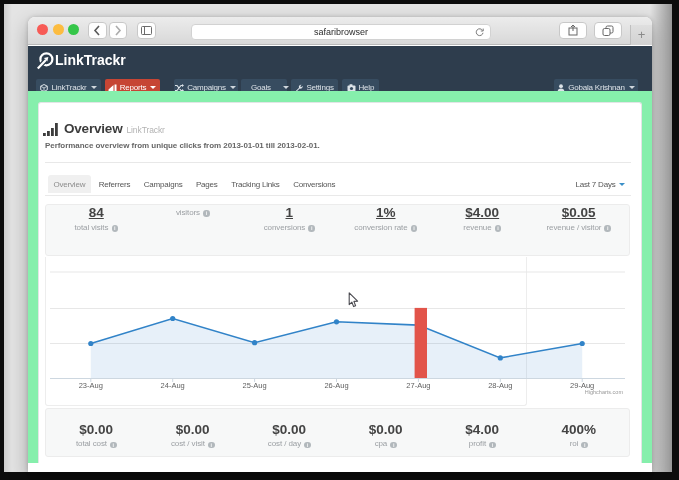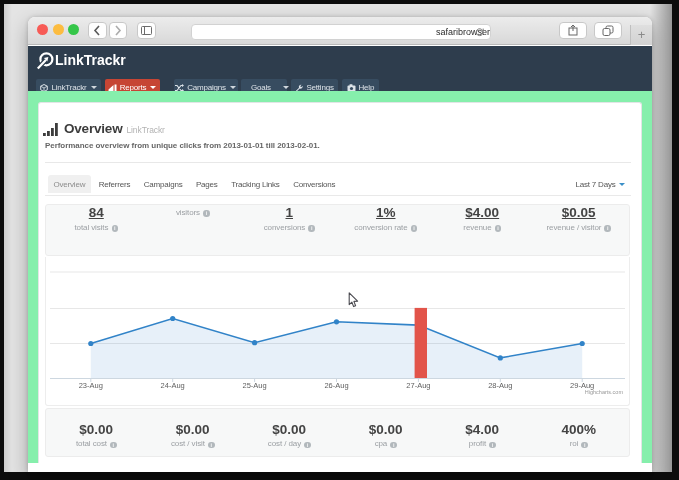--- a/index.html
+++ b/index.html
@@ -16,21 +16,21 @@
 .tl.r { left:8.5px; background:#f75b56; }
 .tl.y { left:24.5px; background:#fcbc40; }
 .tl.g { left:39.5px; background:#35c649; }
 .tbtn { position:absolute; background:#fefefe; border:1px solid #c8c8c8; border-radius:4px; top:5px; height:17px; }
 #btn-back { left:60px; width:19px; }
 #btn-fwd  { left:81px; width:18px; }
 #btn-side { left:109px; width:19px; }
 #btn-share { left:531px; width:28px; }
 #btn-tabs  { left:566px; width:28px; }
 .tbtn svg { display:block; margin:0 auto; }
-#addr { position:absolute; left:163px; top:7px; width:300px; height:16px; background:#fff; border:1px solid #d2d2d2; border-radius:4px; font-size:9px; color:#2b2b2b; text-align:right; line-height:14px; }
+#addr { position:absolute; left:163px; top:7px; width:300px; height:16px; background:#fff; border:1px solid #d2d2d2; border-radius:4px; font-size:9px; color:#2b2b2b; text-align:center; line-height:14px; }
 #addr .reload { position:absolute; right:5px; top:2px; }
 #newtab { position:absolute; right:0; top:8px; width:22px; height:20px; background:linear-gradient(#dfdfdf,#d2d2d2); border-left:1px solid #bfbfbf; color:#8a8a8a; font-size:13px; font-weight:400; text-align:center; line-height:19px; }
 
 
 #apphead { position:absolute; left:0; top:29px; width:100%; height:54px; background:#2e3d4d; border-bottom:4px solid #c64534; }
 #logo { position:absolute; left:9px; top:3px; height:22px; display:flex; align-items:center; }
 #logo .txt { color:#fff; font-weight:bold; font-size:14px; letter-spacing:0px; margin-left:1px; }
 #nav { position:absolute; left:8px; bottom:0; height:17px; display:flex; }
 .nbtn { height:17px; background:#374c60; color:#dde3e8; font-size:8px; letter-spacing:-0.2px; display:flex; align-items:center; justify-content:center; white-space:nowrap; border-radius:2px 2px 0 0; }
 .nbtn:nth-child(1){width:65px;margin-right:3.6px;}
@@ -65,21 +65,21 @@
 .statpanel { position:absolute; left:6px; width:585px; background:#f7f8f8; border:1px solid #ececec; border-radius:3px; display:flex; padding:0 2px; }
 #stats-top { top:101px; height:52px; }
 #stats-bottom { top:305px; height:49px; }
 .stat { flex:1; text-align:center; }
 .stat .val { font-size:13.5px; font-weight:bold; color:#444; }
 .stat .lbl { font-size:8px; letter-spacing:-0.1px; color:#9b9fa3; margin-top:2.5px; }
 #stats-top .val { margin-top:0;text-decoration:underline; }
 #stats-bottom .val { margin-top:12.5px; }
 .info { display:inline-block; width:6.5px; height:6.5px; background:#b2b8bc; border-radius:50%; color:#f7f8f8; font-size:5.5px; line-height:6.5px; text-align:center; font-weight:bold; vertical-align:-0.5px; margin-left:1px; }
 
-#chartbox { position:absolute; left:6px; top:154px; width:585px; height:149px; background:#fff; border:1px solid #ededed; border-top:none; padding-top:1px; border-radius:0 0 3px 3px; }
+#chartbox { position:absolute; left:6px; top:154px; width:482px; height:149px; background:#fff; border:1px solid #ededed; border-top:none; padding-top:1px; border-radius:0 0 3px 3px; }
 
 
 #cursor { position:absolute; left:348px; top:292px; }
 </style>
 </head>
 <body>
 <div id="desktop">
   <div class="lshade"></div>
   <div class="rshade"></div>
 </div>
@@ -153,20 +153,24 @@
           </svg>Goals<span class="caret"></span></div>
       <div class="nbtn"><svg width="8" height="8" viewBox="0 0 8 8">
             <path d="M6.5 0.8 A2.2 2.2 0 0 0 4 3.8 L0.8 7 L1.5 7.6 L4.8 4.5 A2.2 2.2 0 0 0 7.6 1.8 L6.2 3.2 L5.2 2.2 Z" fill="#dde3e8"></path>
           </svg>Settings</div>
       <div class="nbtn"><svg width="9" height="8" viewBox="0 0 9 8">
             <rect x="0.5" y="1.5" width="8" height="6" rx="1" fill="#dde3e8"></rect>
             <rect x="2.5" y="0.3" width="3" height="2" rx="0.5" fill="#dde3e8"></rect>
             <circle cx="4.5" cy="4.5" r="1.6" fill="#374c60"></circle>
           </svg>Help</div>
     </div>
+    <div id="user"><svg width="8" height="8" viewBox="0 0 8 8">
+          <circle cx="4" cy="2.2" r="1.9" fill="#dde3e8"></circle>
+          <path d="M0.6 8 C0.6 5.6 2 4.6 4 4.6 C6 4.6 7.4 5.6 7.4 8 Z" fill="#dde3e8"></path>
+        </svg>Gobala Krishnan<span class="caret"></span></div>
   </div>
 
   <div id="page">
     <div id="container">
       <div id="pghead">
         <div id="pgtitle">
           <svg width="17" height="13" viewBox="0 0 17 13" style="align-self:flex-end; margin-bottom:1px;">
             <rect x="0" y="10" width="2.8" height="3" fill="#3d3d3d"></rect>
             <rect x="4" y="8" width="2.8" height="5" fill="#3d3d3d"></rect>
             <rect x="8" y="5" width="2.8" height="8" fill="#3d3d3d"></rect>

